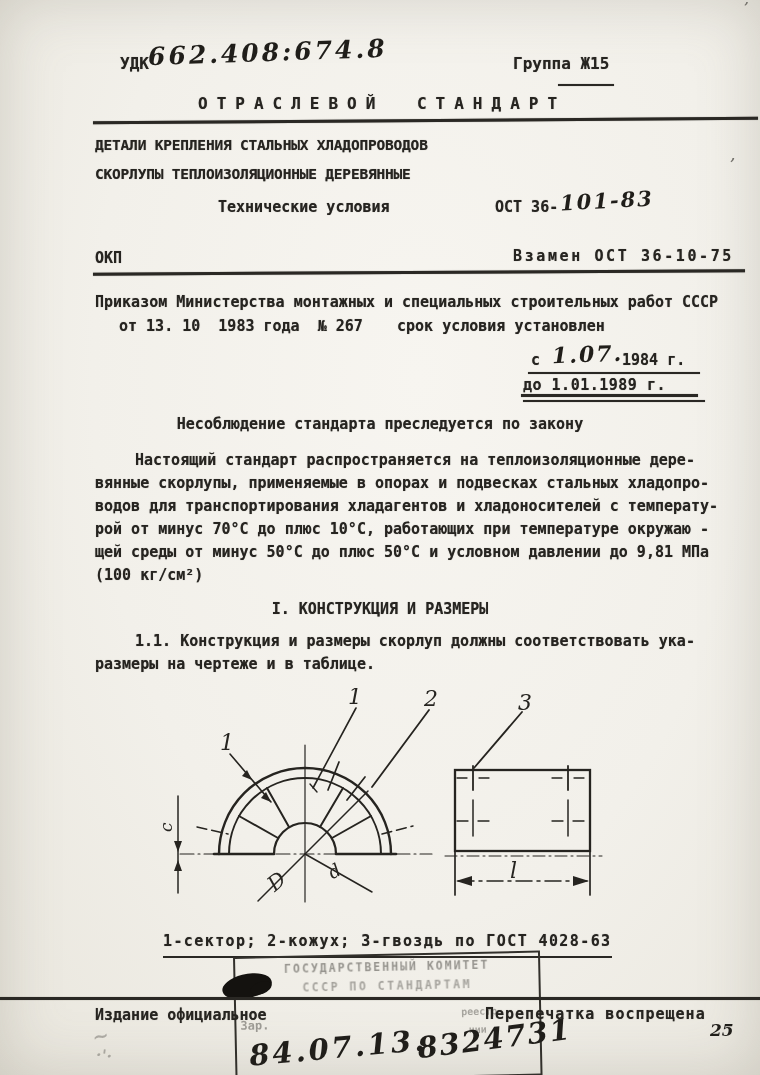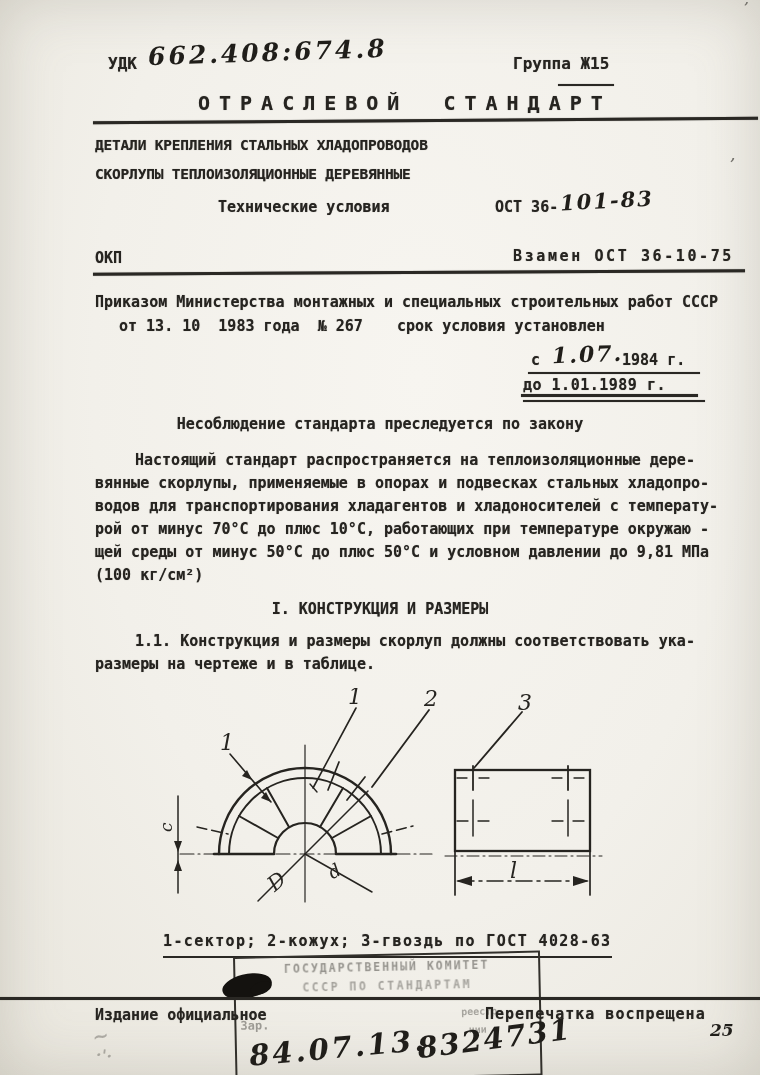--- a/index.html
+++ b/index.html
@@ -25,26 +25,26 @@
     transform:rotate(-1.2deg);transform-origin:top left;
   }
   .stamp-text{font-family:"DejaVu Sans Mono",monospace;font-weight:700;color:#3a3833;text-align:center;white-space:pre;}
   svg text{font-family:"DejaVu Serif",serif;font-style:italic;fill:#262420;}
 </style>
 </head>
 <body>
 
 <div class="page">
 
-  <span class="abs typed" style="left:108px;top:52px;font-size:16px;">УДК</span>
+  <span class="abs typed" style="left:120px;top:52px;font-size:16px;">УДК</span>
   <span class="abs hand" style="left:148px;top:38px;font-size:25px;letter-spacing:3px;transform:rotate(-2deg);">662.408:674.8</span>
   <span class="abs typed" style="left:513px;top:52px;font-size:16px;">Группа Ж15</span>
   <div class="abs rule" style="left:558px;top:84px;width:56px;height:2px;"></div>
 
-  <div class="abs typed" style="left:198px;top:92px;font-size:20px;letter-spacing:9px;word-spacing:14px;">ОТРАСЛЕВОЙ СТАНДАРТ</div>
+  <div class="abs typed" style="left:198px;top:92px;font-size:16px;letter-spacing:9px;word-spacing:14px;">ОТРАСЛЕВОЙ СТАНДАРТ</div>
   <div class="abs rule" style="left:93px;top:119px;width:665px;height:3px;transform:rotate(-.4deg);"></div>
 
   <div class="abs typed" style="left:95px;top:134px;font-size:14.5px;letter-spacing:-.2px;">ДЕТАЛИ КРЕПЛЕНИЯ СТАЛЬНЫХ ХЛАДОПРОВОДОВ</div>
   <div class="abs typed" style="left:95px;top:163px;font-size:14.5px;letter-spacing:-.2px;">СКОРЛУПЫ ТЕПЛОИЗОЛЯЦИОННЫЕ ДЕРЕВЯННЫЕ</div>
   <div class="abs typed" style="left:218px;top:196px;">Технические условия</div>
   <span class="abs typed" style="left:495px;top:196px;">ОСТ 36-</span>
   <span class="abs hand" style="left:560px;top:188px;font-size:21px;letter-spacing:2px;transform:rotate(-3deg);">101-83</span>
 
   <span class="abs typed" style="left:95px;top:247px;">ОКП</span>
   <span class="abs typed" style="left:513px;top:245px;letter-spacing:2.6px;">Взамен ОСТ 36-10-75</span>

